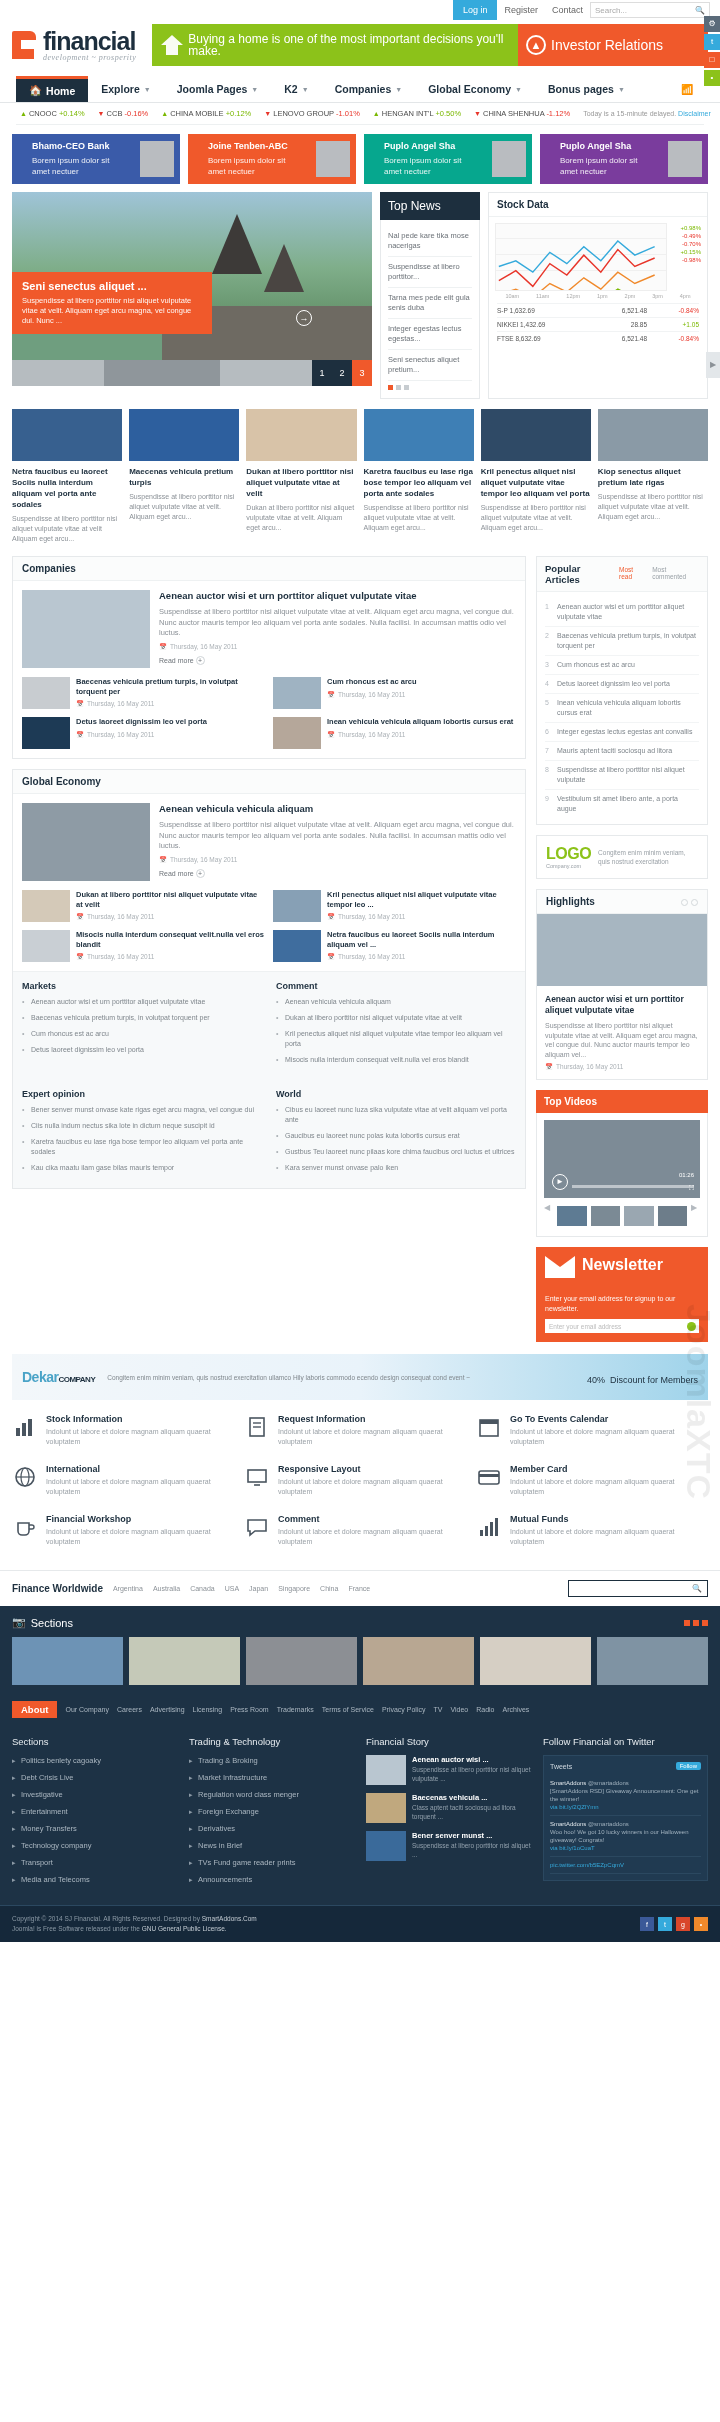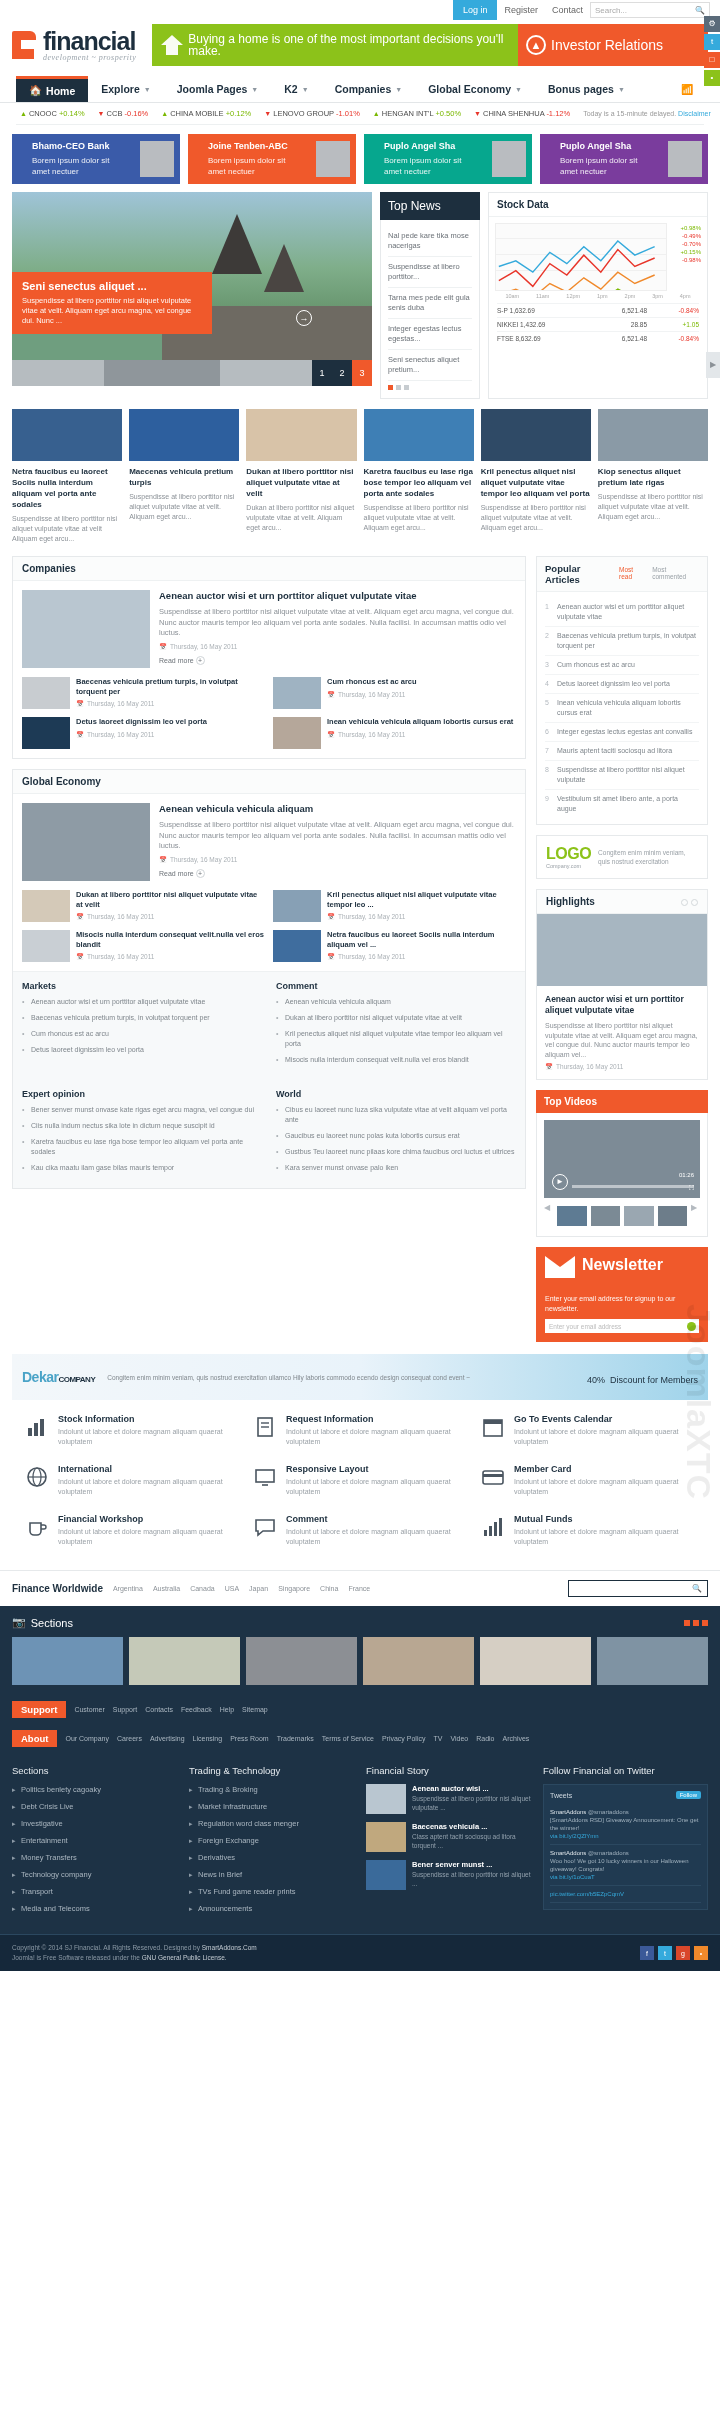--- a/index.html
+++ b/index.html
@@ -181,21 +181,21 @@
 
   
   .strip { margin:12px 12px 0 12px; display:flex; align-items:center; height:46px; background:linear-gradient(90deg,#f3f7fa 0%,#e9f3fa 50%,#9fd3ea 100%); padding:0 10px; }
   .strip .dk { font-size:14px; color:#4aa3c7; font-weight:bold; letter-spacing:-.5px; }
   .strip .dk small { font-size:8px; color:#1d2f3e; }
   .strip .tx { flex:1; font-size:6.5px; line-height:9px; color:#7f868c; padding:0 12px; }
   .strip .off { font-size:18px; color:#1d2f3e; font-weight:bold; }
   .strip .off span { font-size:9px; font-weight:normal; margin-left:5px; }
 
   
-  .services { display:flex; flex-wrap:wrap; padding:14px 12px 6px 24px; }
+  .services { display:flex; flex-wrap:wrap; padding:14px 12px 6px 12px; }
   .svc { width:33.33%; display:flex; gap:8px; padding:0 6px 18px 0; }
   .svc .ic { width:26px; height:26px; flex:none; color:#4a5560; display:flex; align-items:center; justify-content:center; }
   .svc h4 { font-size:9px; color:#1d2f3e; margin-bottom:3px; }
   .svc p { font-size:7px; line-height:9.5px; color:#9aa1a7; }
 
   
   .fw { display:flex; align-items:center; padding:9px 12px; border-top:1px solid #e6e9eb; gap:10px; }
   .fw h4 { font-size:10px; color:#1d2f3e; font-weight:bold; }
   .fw a { font-size:7px; color:#8b9197; }
   .fw .sp { flex:1; }
@@ -839,29 +839,20 @@
     <div class="gal">
       <div class="g" style="background:#6d93b5"></div>
       <div class="g" style="background:#c5c9b8"></div>
       <div class="g" style="background:#8c8f94"></div>
       <div class="g" style="background:#b8a792"></div>
       <div class="g" style="background:#d6cfc4"></div>
       <div class="g" style="background:#7f93a3"></div>
     </div>
 
     <div class="barrow">
-      <span class="btag">Support</span>
-      <a>Customer</a>
-      <a>Support</a>
-      <a>Contacts</a>
-      <a>Feedback</a>
-      <a>Help</a>
-      <a>Sitemap</a>
-    </div>
-    <div class="barrow">
       <span class="btag">About</span>
       <a>Our Company</a>
       <a>Careers</a>
       <a>Advertising</a>
       <a>Licensing</a>
       <a>Press Room</a>
       <a>Trademarks</a>
       <a>Terms of Service</a>
       <a>Privacy Policy</a>
       <a>TV</a>

